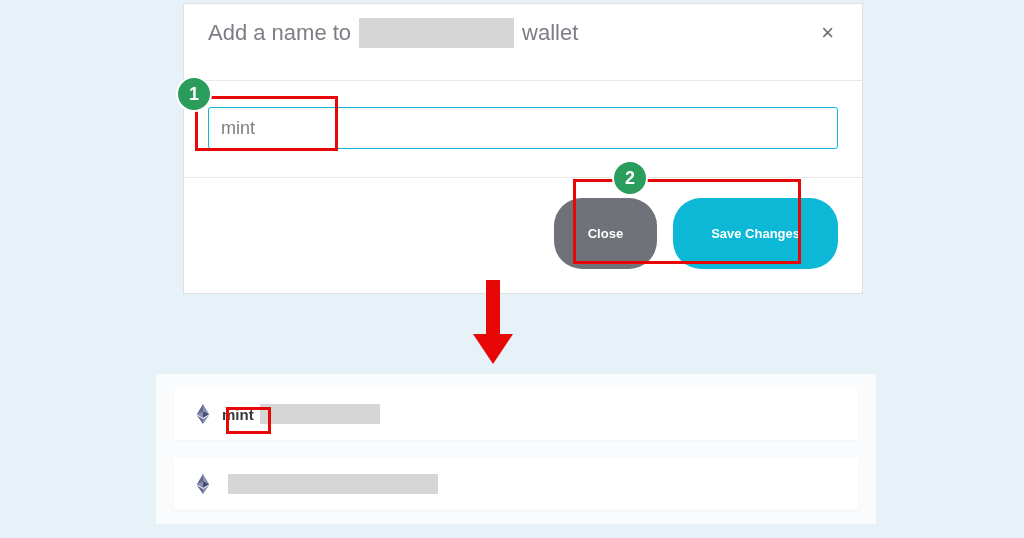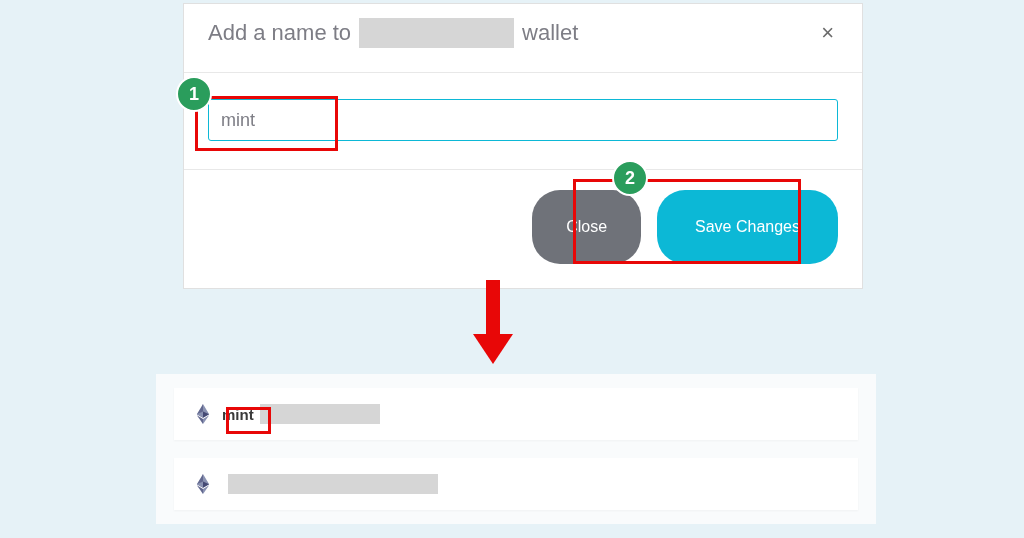--- a/index.html
+++ b/index.html
@@ -19,21 +19,21 @@
       top: 3px;
       width: 680px;
       background: #ffffff;
       border: 1px solid #e0e0e0;
     }
     
     .dialog-header {
       display: flex;
       align-items: center;
       justify-content: space-between;
-      padding: 14px 24px 24px 24px;
+      padding: 14px 24px 32px 24px;
       border-bottom: 1px solid #e8e8e8;
       gap: 24px;
     }
     
     .dialog-title {
       font-size: 22px;
       font-weight: 400;
       color: #7d7d85;
       display: flex;
       align-items: center;
@@ -79,24 +79,24 @@
       justify-content: flex-end;
       gap: 16px;
       padding: 20px 24px 24px 24px;
       position: relative;
     }
     
     .btn {
       border: none;
       border-radius: 28px;
       padding: 14px 34px;
-      font-size: 16px;
+      font-size: 13px;
       color: #fff;
       cursor: pointer;
-      font-weight: 400;
+      font-weight: 700;
     }
     
     .btn-close {
       background: #6f7279;
     }
     
     .btn-save {
       background: #0cb8d6;
       padding: 28px 38px;
     }

